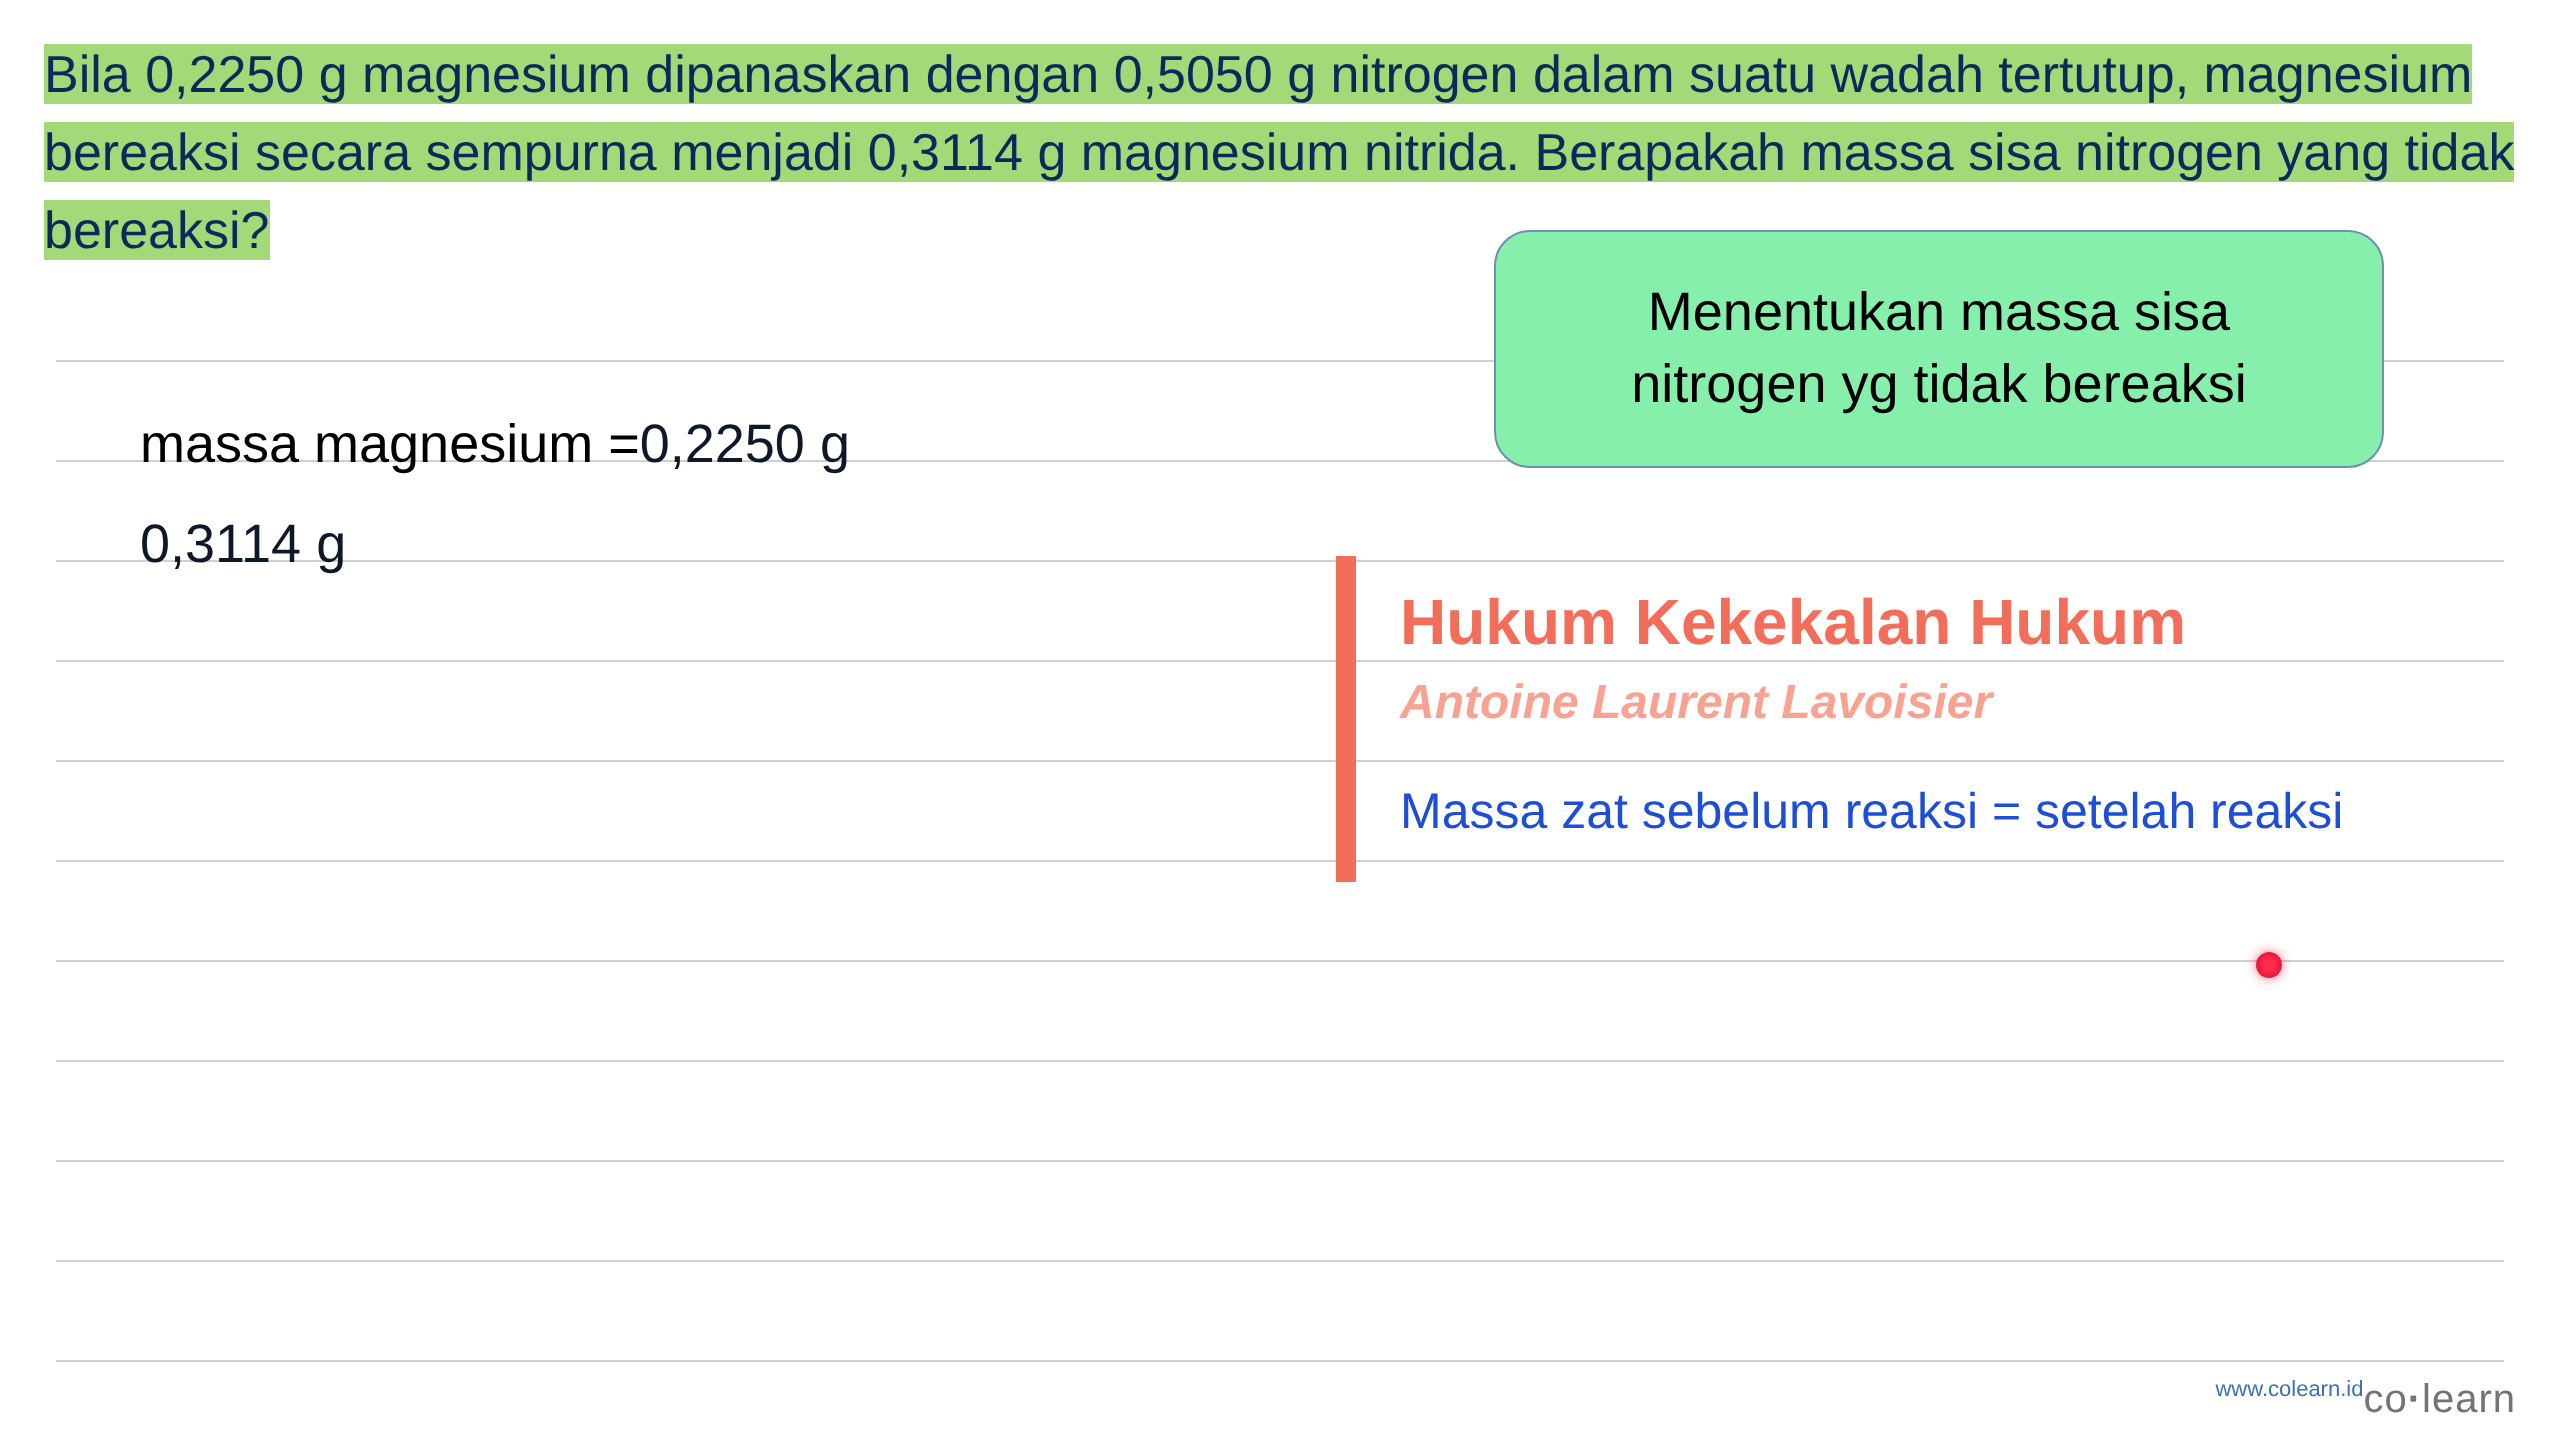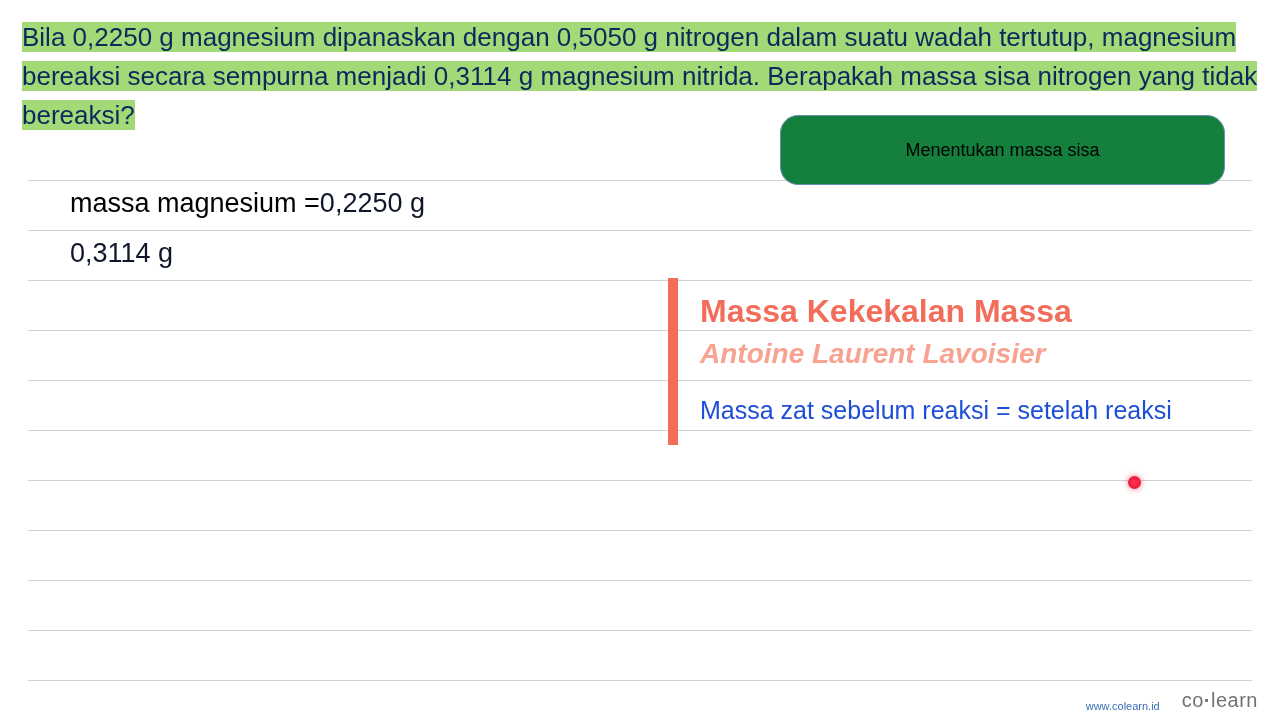--- a/index.html
+++ b/index.html
@@ -45,37 +45,37 @@
       position: absolute;
       top: 188px;
       left: 70px;
       font-family: 'Comic Sans MS', cursive, sans-serif;
       font-size: 27px;
       color: #000;
     }
     .data-row {
       height: 50px;
       display: flex;
-      align-items: flex-start;
+      align-items: flex-end;
     }
     .data-value {
       color: #0f172a;
     }
     .callout-blue {
       position: absolute;
       top: 115px;
-      left: 780px;
+      left: 747px;
       width: 445px;
-      background: #15803d;
+      background: #86efac;
       border: 1px solid #6b8fb5;
       border-radius: 18px;
       padding: 22px 28px;
       text-align: center;
       font-family: 'Comic Sans MS', cursive, sans-serif;
-      font-size: 18px;
+      font-size: 27px;
       color: #000;
       line-height: 1.35;
     }
     .law-box {
       position: absolute;
       top: 278px;
       left: 668px;
       right: 14px;
       border-left: 10px solid #f26e5a;
       padding: 15px 0 20px 22px;
@@ -84,21 +84,21 @@
       color: #f26e5a;
       font-weight: bold;
       font-size: 32px;
       font-family: Arial, sans-serif;
       margin-bottom: 8px;
     }
     .law-author {
       color: #f8a392;
       font-style: italic;
       font-weight: bold;
-      font-size: 28px;
+      font-size: 24px;
       font-family: Arial, sans-serif;
       margin-bottom: 26px;
     }
     .law-statement {
       color: #1d4ed8;
       font-size: 25px;
       font-family: Arial, sans-serif;
     }
     .red-dot {
       position: absolute;
@@ -108,22 +108,22 @@
       height: 13px;
       background: radial-gradient(circle, #ff2b4d 30%, #e01030 80%);
       border-radius: 50%;
       box-shadow: 0 0 6px rgba(224,16,60,0.6);
     }
     .footer {
       position: absolute;
       bottom: 8px;
       right: 22px;
       display: flex;
-      align-items: flex-end;
-      gap: 22px;
+      align-items: flex-start;
+      gap: 0;
     }
     .footer-url {
       color: #3a6fb7;
       font-size: 11px;
       font-family: Arial, sans-serif;
     }
     .footer-brand {
       color: #737373;
       font-size: 20px;
       font-family: Arial, sans-serif;
@@ -159,24 +159,25 @@
     <span>massa magnesium = </span>
     <span class="data-value">0,2250 g</span>
   </div>
   <div class="data-row">
     <span class="data-value">0,3114 g</span>
   </div>
 </div>
 
 <div class="callout-blue">
   <div>Menentukan massa sisa</div>
+  <div>nitrogen yg tidak bereaksi</div>
 </div>
 
 <div class="law-box">
-  <div class="law-title">Massa Kekekalan Massa</div>
+  <div class="law-title">Hukum Kekekalan Hukum</div>
   <div class="law-author">Antoine Laurent Lavoisier</div>
   <div class="law-statement">Massa zat sebelum reaksi = setelah reaksi</div>
 </div>
 
 <div class="red-dot"></div>
 
 <div class="footer">
   <span class="footer-url">www.colearn.id</span>
   <span class="footer-brand">
     <span>co</span><span class="dot">·</span><span>learn</span>

